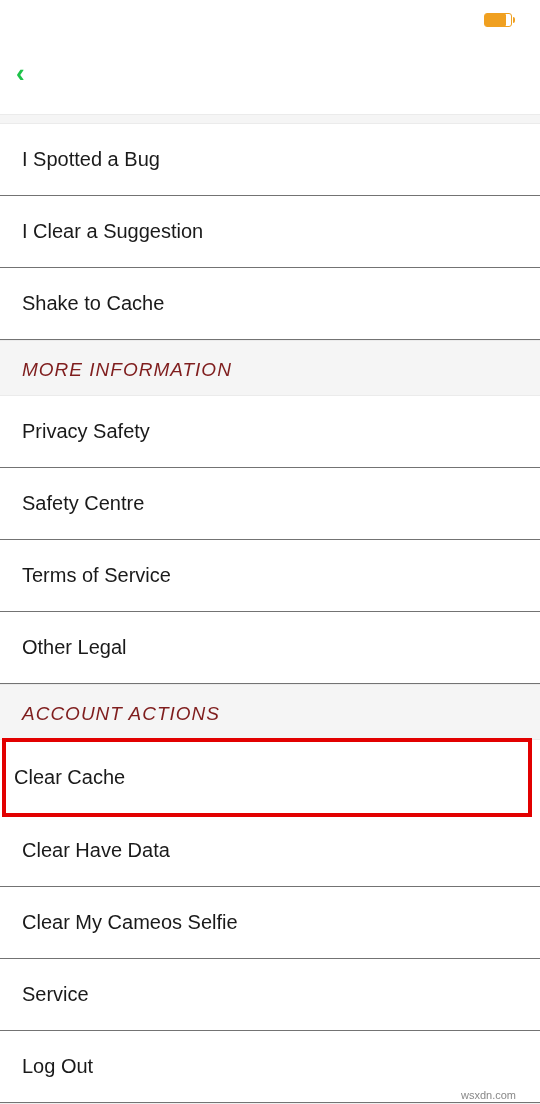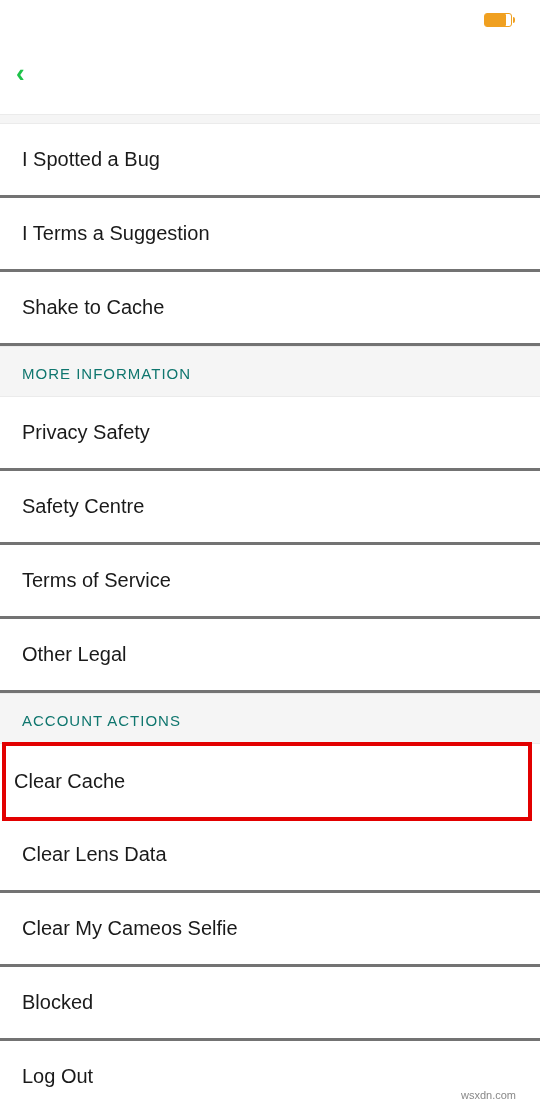--- a/index.html
+++ b/index.html
@@ -62,36 +62,37 @@
       line-height: 1;
     }
     .header-title {
       color: #1fc24a;
       font-size: 30px;
       font-weight: 500;
     }
     .section-header {
       background: #f5f5f5;
       padding: 18px 22px 14px 22px;
-      color: #0f766e;
-      font-size: 15px;
+      color: #7f1d1d;
+      font-size: 19px;
       font-weight: 500;
       letter-spacing: 1px;
       border-top: 1px solid #ebebeb;
       border-bottom: 1px solid #ebebeb;
+      font-style: italic;
     }
     .section-header.empty {
       padding: 4px 0;
       height: 10px;
     }
     .list-item {
       padding: 24px 22px;
       font-size: 20px;
       color: #1a1a1a;
-      border-bottom: 3px solid #737373;
+      border-bottom: 1px solid #737373;
       background: #ffffff;
     }
     .list-item.highlighted {
       border: 4px solid #e20000;
       margin: -2px 8px -2px 2px;
       position: relative;
       z-index: 1;
       padding-left: 8px;
     }
     .footer {
@@ -123,21 +124,21 @@
 <div class="header">
   <span class="back-chevron">‹</span>
 </div>
 
 <div class="section-header empty"></div>
 
 <div class="list-item">
   <span>I Spotted a Bug</span>
 </div>
 <div class="list-item">
-  <span>I Terms a Suggestion</span>
+  <span>I Clear a Suggestion</span>
 </div>
 <div class="list-item">
   <span>Shake to Cache</span>
 </div>
 
 <div class="section-header">MORE INFORMATION</div>
 
 <div class="list-item">
   <span>Privacy Safety</span>
 </div>
@@ -150,27 +151,27 @@
 <div class="list-item">
   <span>Other Legal</span>
 </div>
 
 <div class="section-header">ACCOUNT ACTIONS</div>
 
 <div class="list-item highlighted">
   <span>Clear Cache</span>
 </div>
 <div class="list-item">
-  <span>Clear Lens Data</span>
+  <span>Clear Have Data</span>
 </div>
 <div class="list-item">
   <span>Clear My Cameos Selfie</span>
 </div>
 <div class="list-item">
-  <span>Blocked</span>
+  <span>Service</span>
 </div>
 <div class="list-item">
   <span>Log Out</span>
 </div>
 
 <div class="footer">
   
   
 </div>
 

